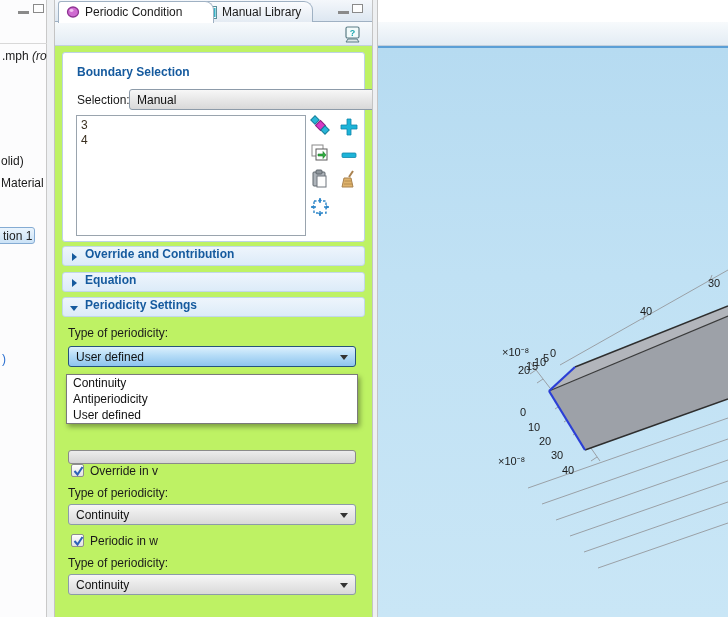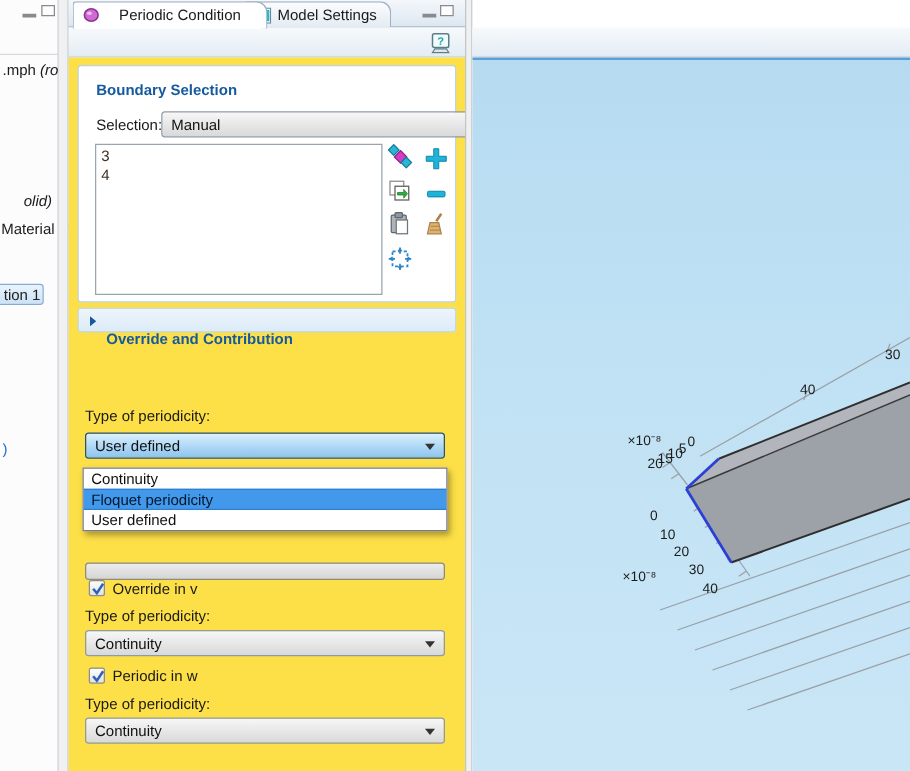--- a/index.html
+++ b/index.html
@@ -11,21 +11,21 @@
   .win-btn { position:absolute; width:11px; height:9px; border:1px solid #8a8a8a; background:#fdfdfd; }
   .win-btn.min { border:none; border-bottom:3px solid #8a8a8a; height:8px; background:transparent; }
   .combo { position:absolute; height:21px; border:1px solid #8d9ba9; border-radius:3px;
     background:linear-gradient(#f7f7f7,#e9e9e9 45%,#d9d9d9); padding:3px 20px 0 7px;
     color:#111; overflow:hidden; white-space:nowrap; }
   .combo::after { content:""; position:absolute; right:7px; top:8px;
     border-left:4px solid transparent; border-right:4px solid transparent; border-top:5px solid #333; }
   .combo.focused { background:linear-gradient(#dcf0fd,#b5dcf7 45%,#8ec4ee); border-color:#26537c; }
   .section-bar { position:absolute; left:7px; width:303px; height:20px; border:1px solid #c2d7ea;
     border-radius:3px; background:linear-gradient(#eef5fc,#dcebf8); color:#155a9e; font-weight:bold;
-    padding:17px 0 0 22px; }
+    padding:0 0 0 22px; }
   .tri-right { position:absolute; left:9px; top:6px; width:0; height:0;
     border-top:4px solid transparent; border-bottom:4px solid transparent; border-left:5px solid #155a9e; }
   .tri-down { position:absolute; left:7px; top:8px; width:0; height:0;
     border-left:4px solid transparent; border-right:4px solid transparent; border-top:5px solid #155a9e; }
   .label { position:absolute; color:#1a1a1a; }
   .checkbox { position:absolute; width:13px; height:13px; border:1px solid #8e8e8e; border-radius:2px;
     background:linear-gradient(#fefefe,#e2e2e2); }
   .checkbox svg { position:absolute; left:1px; top:0; }
   .vsep { position:absolute; top:26px; width:1px; height:16px; background:#b4c0cc; }
 
@@ -43,21 +43,21 @@
     background:linear-gradient(#f4f7fb,#dde7f1); border-bottom:1px solid #9fb1c3; }
   .tab { position:absolute; top:1px; height:21px; padding:3px 10px 0 26px;
     border:1px solid #9fb1c3; border-bottom:none; border-radius:3px 9px 0 0; color:#1a1a1a; }
   .tab.active { background:#fff; z-index:2; height:22px; }
   .tab.inactive { background:linear-gradient(#fbfcfe,#e4ebf3); }
   .tab .ticon { position:absolute; left:7px; top:4px; }
   .sub-toolbar { position:absolute; left:0; top:22px; right:0; height:24px;
     background:linear-gradient(#f7fafc,#e3ecf4); border-bottom:1px solid #c3d0dd; }
 
   
-  #settings-content { position:absolute; left:0; top:46px; width:317px; height:571px; background:#fde047; }
+  #settings-content { position:absolute; left:0; top:46px; width:317px; height:571px; background:#bef264; }
   #bs-box { position:absolute; left:7px; top:6px; width:303px; height:190px;
     border:1px solid #bdd2e6; border-radius:3px; background:#fff; }
   #bs-title { position:absolute; left:14px; top:12px; font-weight:bold; color:#155a9e; }
   #sel-list { position:absolute; left:13px; top:62px; width:230px; height:121px;
     border:1px solid #9aa4ae; background:#fff; padding:2px 4px; color:#3a2f20; line-height:15px; }
   .mini-icon { position:absolute; width:20px; height:20px; }
 
   #dd-popup { position:absolute; left:11px; top:328px; width:292px; border:1px solid #7a7a7a;
     background:#fff; box-shadow:2px 3px 5px rgba(0,0,0,.35); z-index:5; }
   #dd-popup .opt { height:16px; padding:1px 0 0 6px; color:#111; }
@@ -76,49 +76,49 @@
 </head>
 <body>
 
 <div id="left-panel">
   <span class="win-btn min" style="left:18px; top:6px;"></span>
   <span class="win-btn" style="left:33px; top:4px;"></span>
   <div style="position:absolute; left:0; top:43px; width:47px; height:1px; background:#d8d8d8;"></div>
 
   <div class="label" style="left:2px; top:49px; white-space:nowrap;"><span>.mph </span><i>(ro</i></div>
 
-  <div class="label" style="left:19px; top:154px; white-space:nowrap; font-style:italic;">olid)</div>
+  <div class="label" style="left:1px; top:154px; white-space:nowrap; ">olid)</div>
 
   <div class="label" style="left:1px; top:176px; white-space:nowrap;">Material M</div>
 
   <div style="position:absolute; left:-8px; top:227px; width:43px; height:17px;
               border:1px solid #84abd3; border-radius:3px;
               background:linear-gradient(#eaf4fd,#cbe2f6); padding:1px 0 0 10px; white-space:nowrap;">tion 1</div>
 
   <div class="label" style="left:2px; top:352px; color:#2a6fd0;">)</div>
 </div>
 <div id="sash1"></div>
 
 <div id="settings-panel">
   <div class="tabbar">
-    <div class="tab active" style="left:3px; width:156px;text-align:center;">
+    <div class="tab active" style="left:3px; width:156px;">
       <svg class="ticon" width="14" height="13">
         <ellipse cx="7" cy="6" rx="5.5" ry="5" fill="#cf6bd1" stroke="#8d3392" stroke-width="1.3"></ellipse>
         <ellipse cx="5.5" cy="4.5" rx="2" ry="1.4" fill="#f0c0ef"></ellipse>
       </svg>
       <span>Periodic Condition</span>
     </div>
     <div class="tab inactive" style="left:140px; width:118px;">
       <svg class="ticon" width="14" height="13">
         <rect x="0.5" y="0.5" width="13" height="12" fill="#f4fbfc" stroke="#5b8f9a"></rect>
         <rect x="2" y="2" width="3" height="9" fill="#37b2c5"></rect>
         <rect x="6" y="2" width="3" height="9" fill="#37b2c5"></rect>
         <rect x="10" y="2" width="2.5" height="9" fill="#37b2c5"></rect>
       </svg>
-      <span>Model Settings</span>
+      <span>Manual Library</span>
     </div>
     <span class="win-btn min" style="left:283px; top:6px;"></span>
     <span class="win-btn" style="left:297px; top:4px;"></span>
   </div>
 
   <div class="sub-toolbar">
     <svg style="position:absolute; left:289px; top:4px;" width="18" height="17">
       <rect x="2" y="1" width="13" height="11" rx="1.5" fill="#f2fbfb" stroke="#5b7d86" stroke-width="1.2"></rect>
       <text x="8.5" y="10" text-anchor="middle" font-size="9" font-weight="bold" fill="#1fa7b0">?</text>
       <path d="M4 13 L13 13 L15 16 L2 16 Z" fill="#dfe8ea" stroke="#5b7d86" stroke-width="1"></path>
@@ -168,29 +168,37 @@
         <path d="M14 2 L10 8" stroke="#a9824f" stroke-width="2"></path>
         <path d="M5 9 L12 9 L14 18 L3 18 Z" fill="#dfb36c" stroke="#a9824f"></path>
         <path d="M5.5 12 L12.5 12 M5 15 L13 15" stroke="#b58c4e" stroke-width="1"></path>
       </svg>
     </div>
 
     <div class="section-bar" style="top:200px;">
       <span class="tri-right"></span>
       <span>Override and Contribution</span>
     </div>
+    <div class="section-bar" style="top:226px;">
+      <span class="tri-right"></span>
+      <span>Equation</span>
+    </div>
+    <div class="section-bar" style="top:251px;">
+      <span class="tri-down"></span>
+      <span>Periodicity Settings</span>
+    </div>
 
     <div class="label" style="left:13px; top:280px;">Type of periodicity:</div>
     <div class="combo focused" style="left:13px; top:300px; width:288px;">User defined</div>
 
     <div id="hidden-combo"></div>
 
     <div id="dd-popup">
       <div class="opt">Continuity</div>
-      <div class="opt hl">Floquet periodicity</div>
+      <div class="opt">Antiperiodicity</div>
       <div class="opt">User defined</div>
     </div>
 
     <span class="checkbox" style="left:16px; top:418px;">
       <svg width="11" height="12">
         <path d="M1.5 6 L4.5 9.5 L9.5 2" fill="none" stroke="#2d62b8" stroke-width="2"></path>
       </svg>
     </span>
     <div class="label" style="left:35px; top:418px;">Override in v</div>
 

